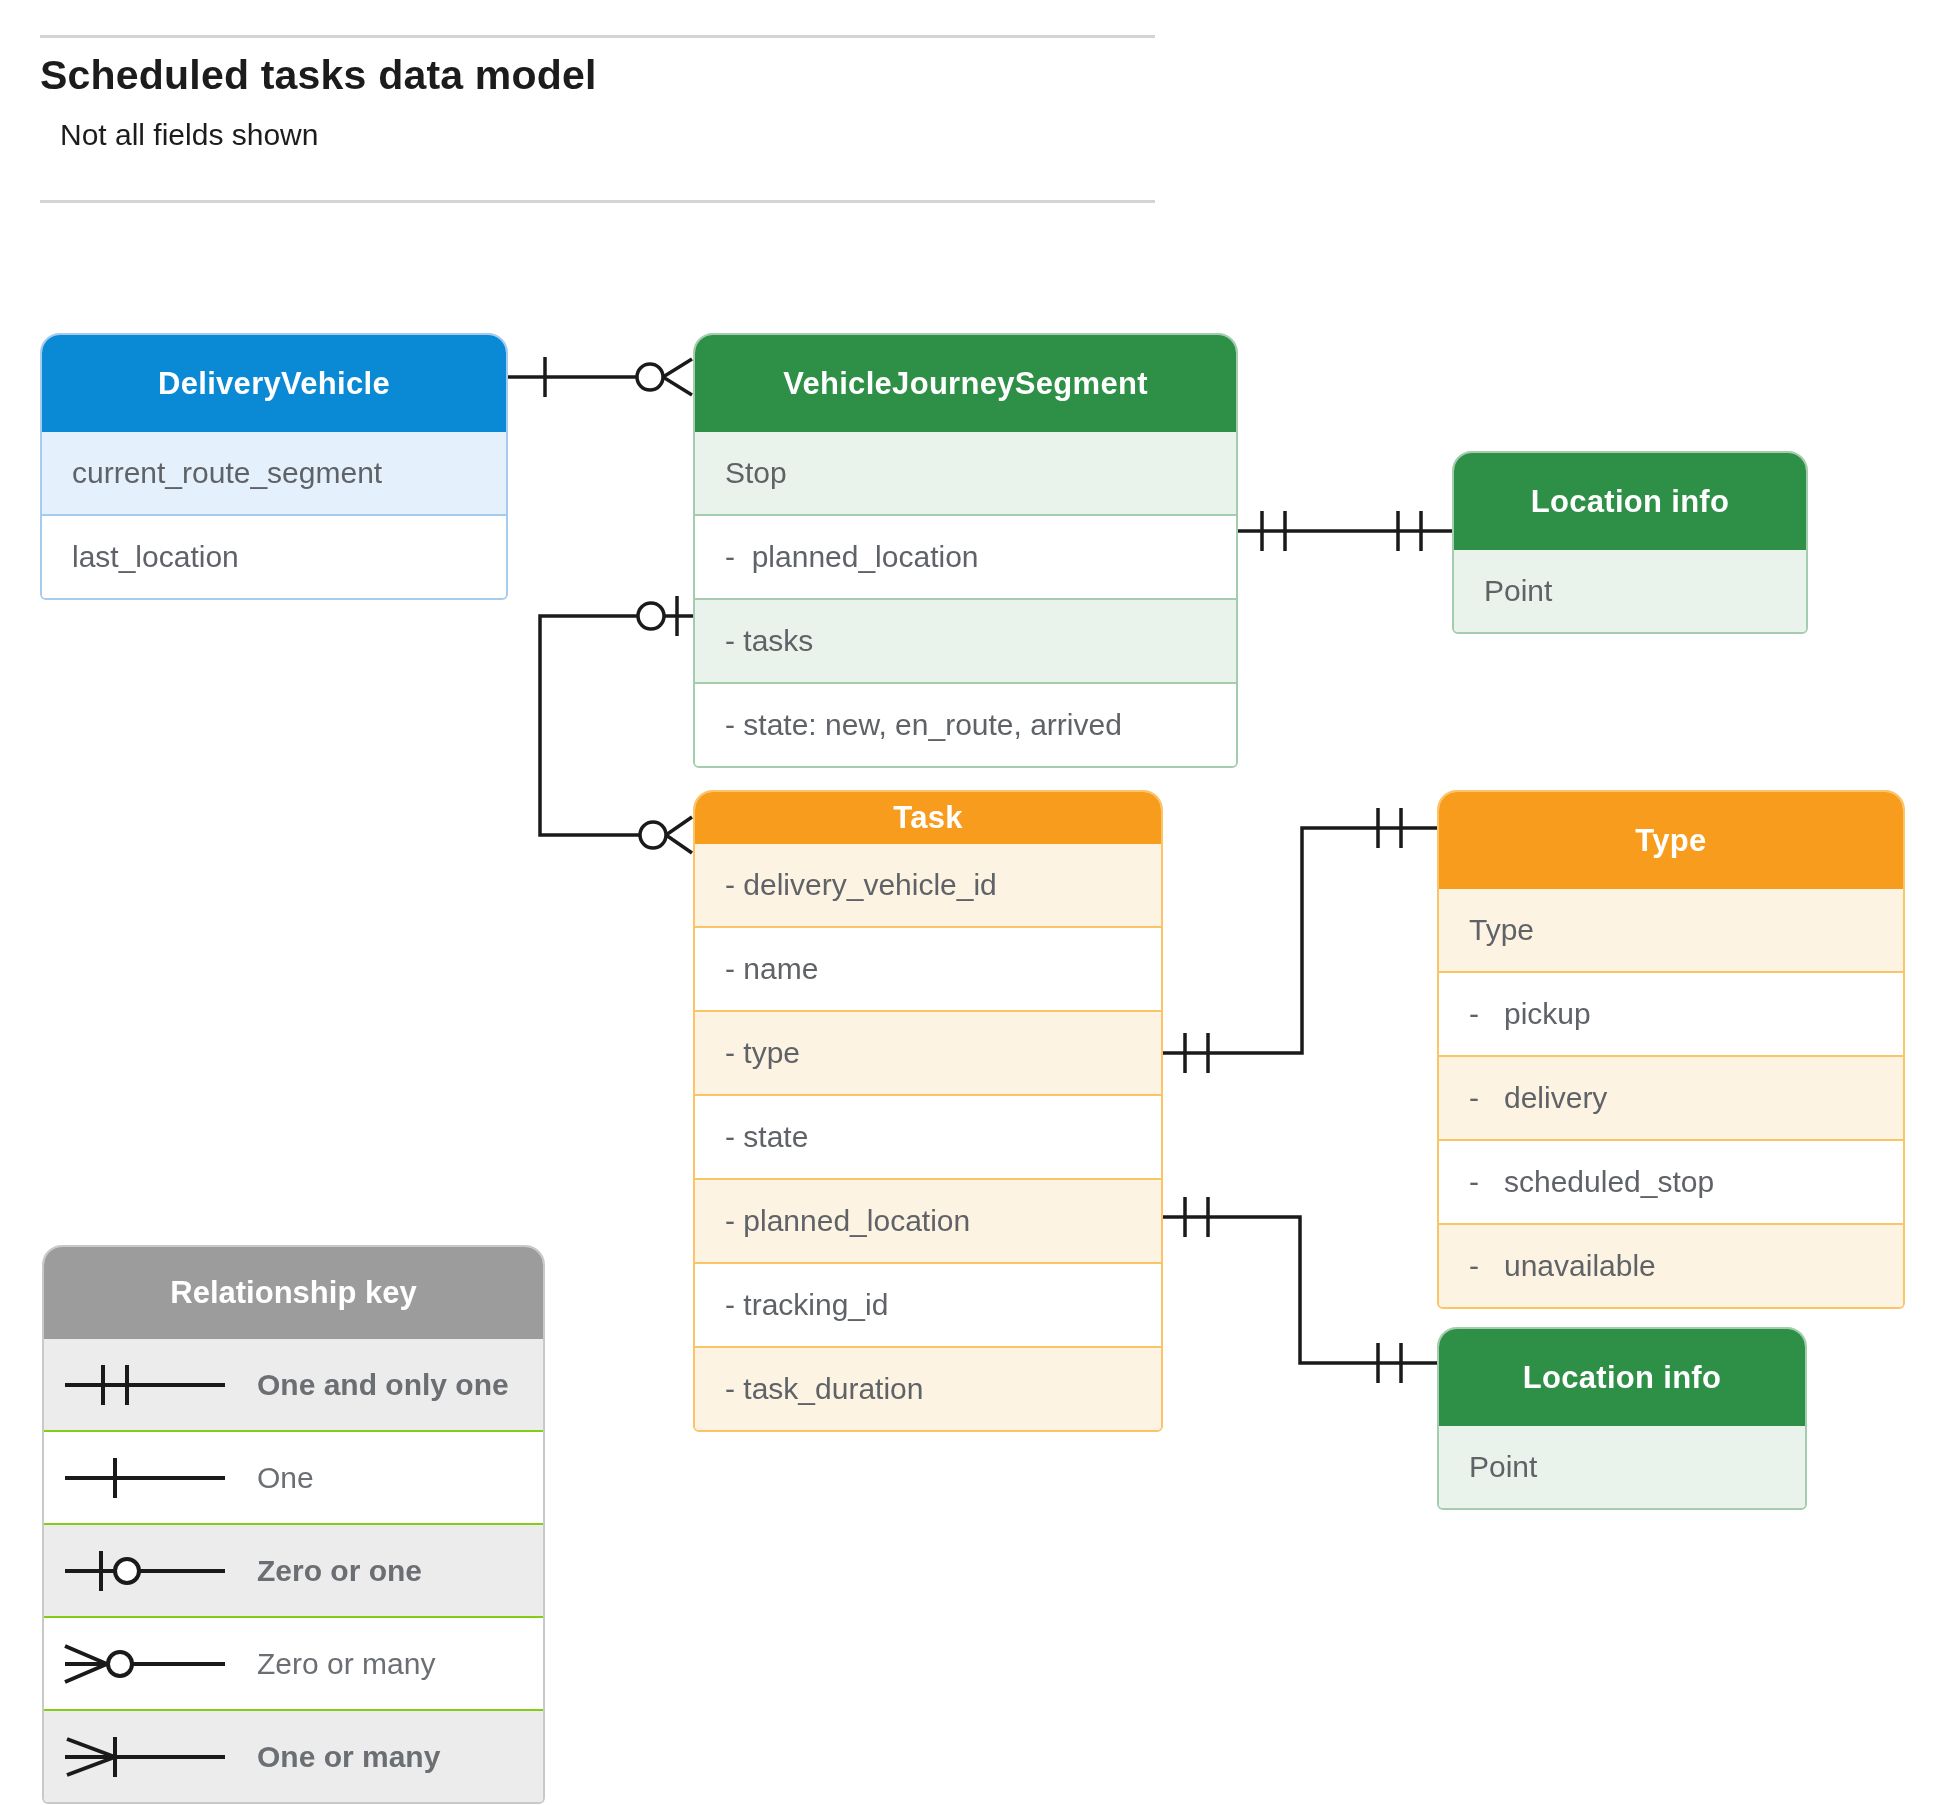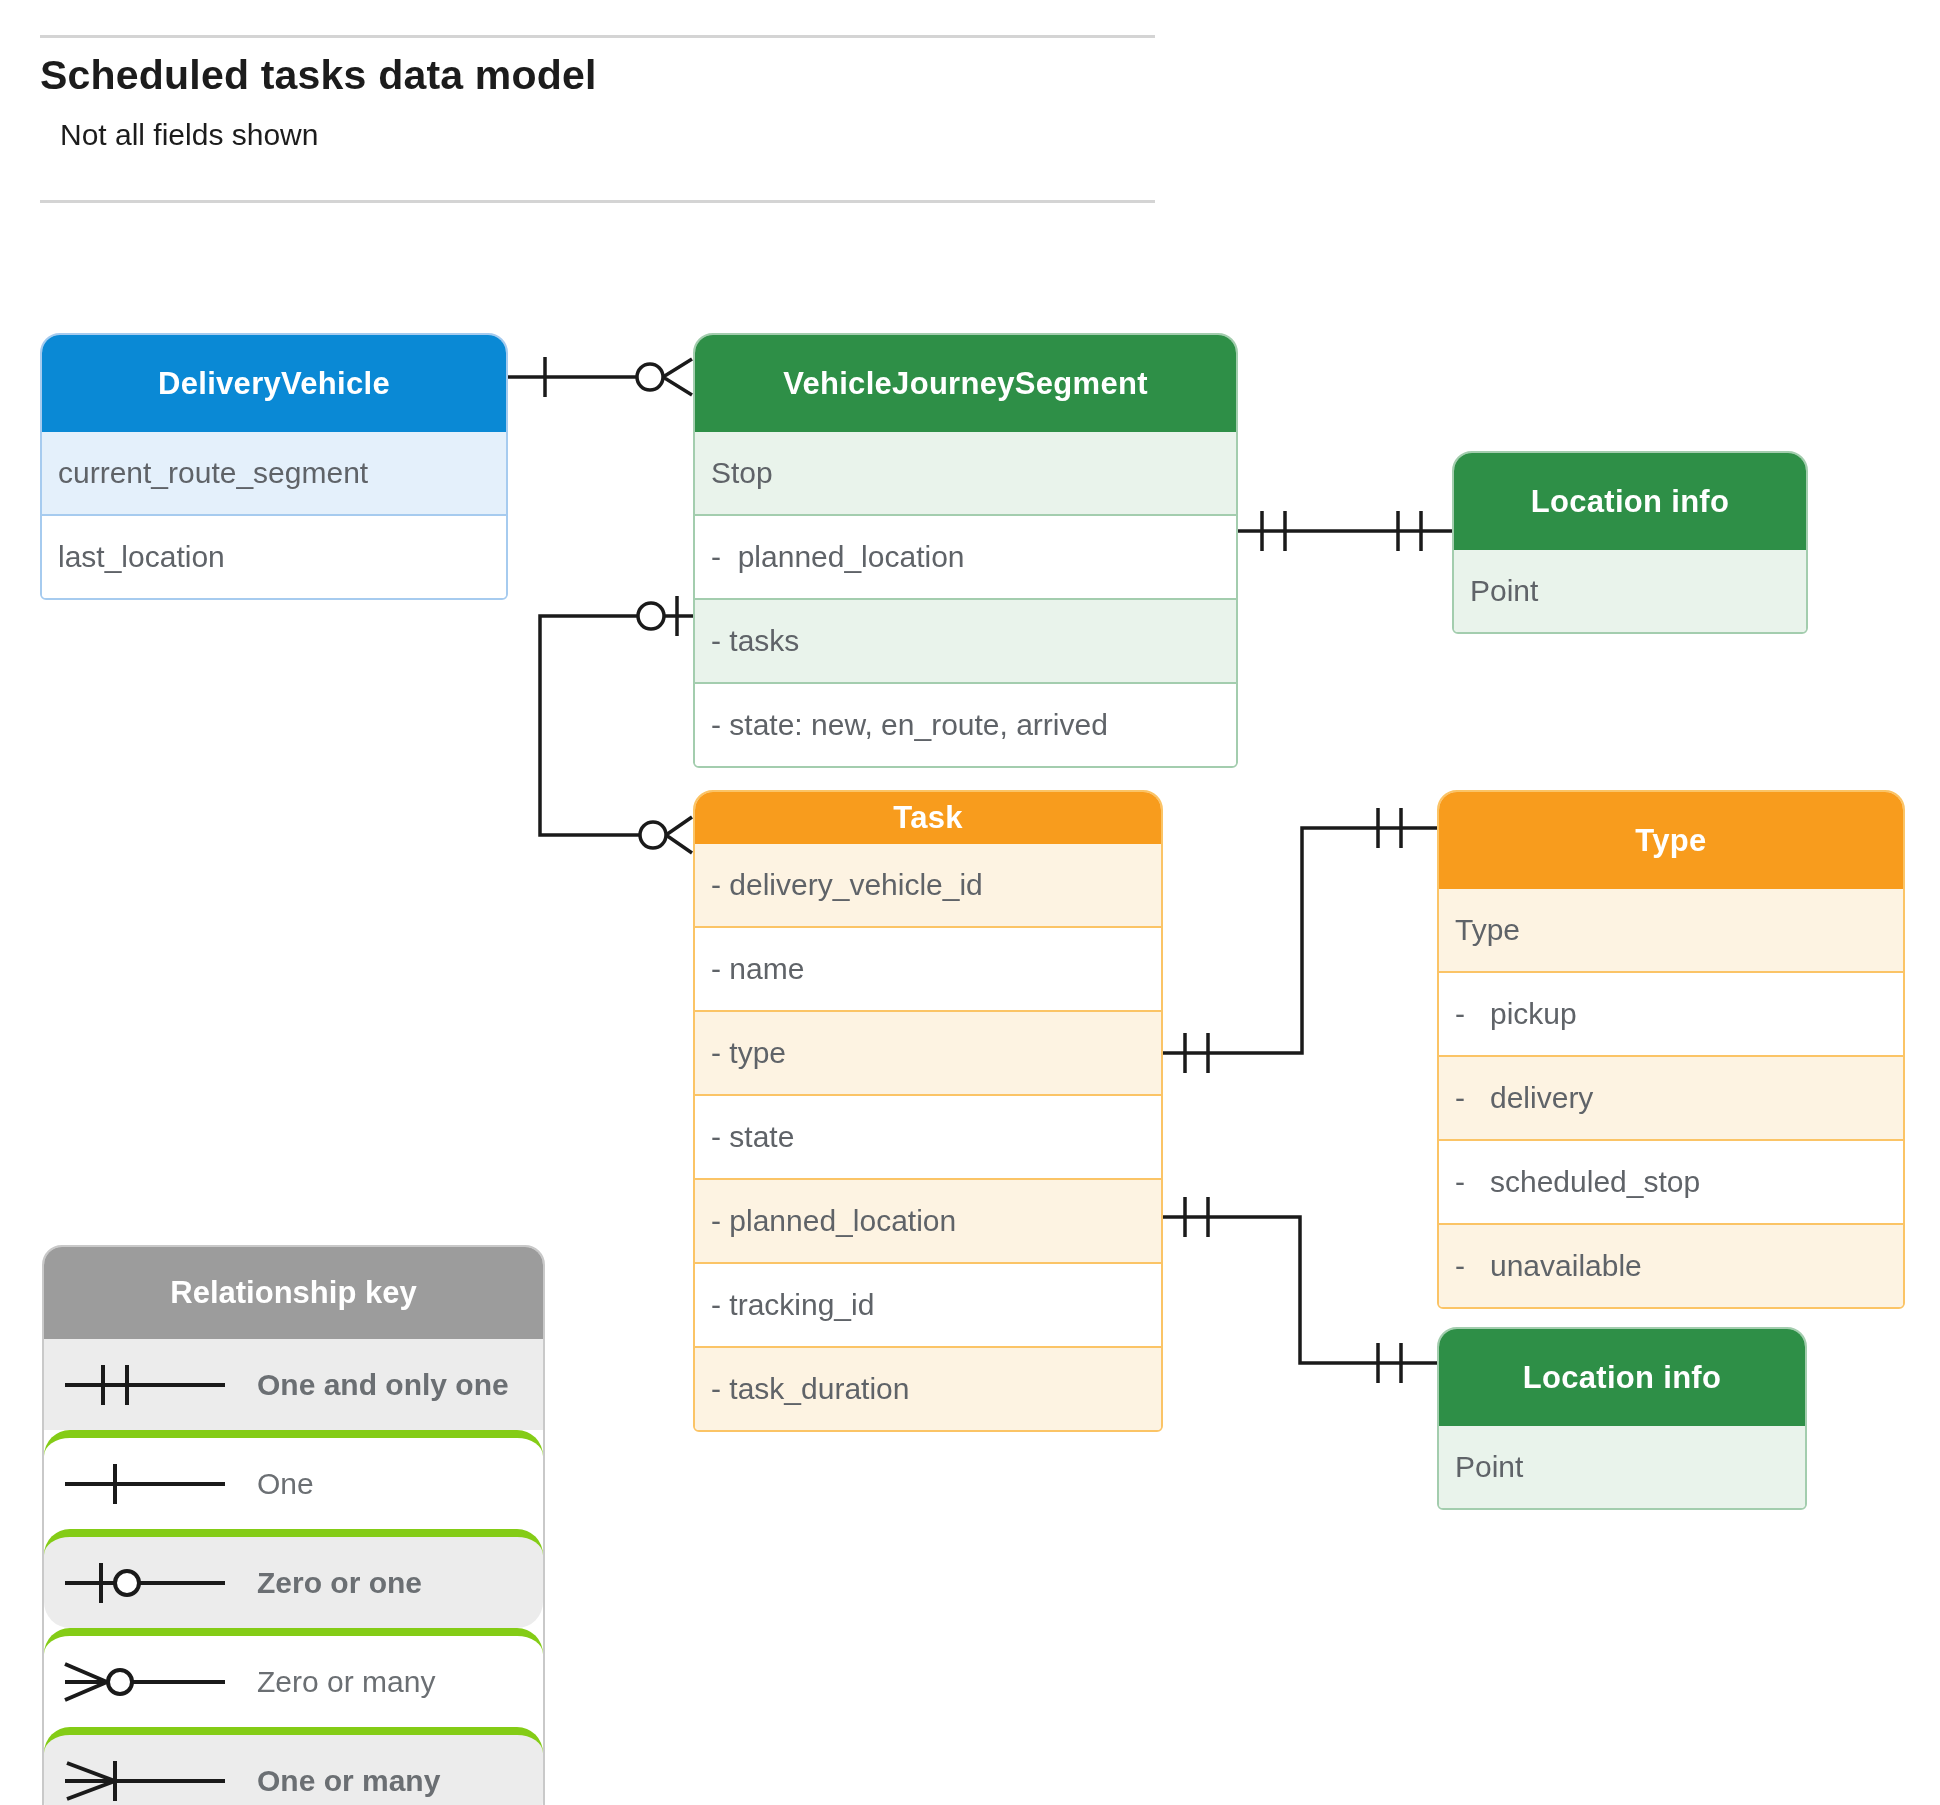--- a/index.html
+++ b/index.html
@@ -29,21 +29,21 @@
   .connectors .dot{stroke:var(--line); stroke-width:3.5; fill:#fff;}
   .entity{
     position:absolute; background:#fff; border-radius:20px 20px 6px 6px;
     overflow:hidden; box-sizing:border-box;
   }
   .entity .entity-header{
     height:97px; display:flex; align-items:center; justify-content:center;
     color:#fff; font-size:31px; font-weight:700; letter-spacing:0.3px;
   }
   .entity .entity-row{
-    height:82px; display:flex; align-items:center; padding-left:16px;
+    height:82px; display:flex; align-items:center; padding-left:30px;
     font-size:30px; color:var(--row-text); background:#fff; white-space:pre;
   }
   .entity .entity-row.tint{background:var(--tint);}
   .entity .entity-row + .entity-row{border-top:2px solid var(--bd);}
   .e-blue  {--bd:var(--blue-border);  --tint:var(--blue-tint);  border:2px solid var(--blue-border);}
   .e-blue  .entity-header{background:var(--blue-header);}
   .e-green {--bd:var(--green-border); --tint:var(--green-tint); border:2px solid var(--green-border);}
   .e-green .entity-header{background:var(--green-header);}
   .e-orange{--bd:var(--orange-border);--tint:var(--orange-tint);border:2px solid var(--orange-border);}
   .e-orange .entity-header{background:var(--orange-header);}
@@ -55,21 +55,21 @@
     overflow:hidden; box-sizing:border-box;
   }
   .legend-header{
     height:92px; display:flex; align-items:center; justify-content:center;
     background:var(--gray-header); color:#fff; font-size:31px; font-weight:700;
   }
   .legend-row{
     height:91px; display:flex; align-items:center; background:#fff;
   }
   .legend-row.tint{background:var(--gray-tint);font-weight:bold;}
-  .legend-row + .legend-row{border-top:8px solid #84cc16;border-radius:26px;}
+  .legend-row + .legend-row{border-top:2px solid #84cc16;}
   .legend-symbol{margin-left:15px; flex:0 0 auto;}
   .legend-symbol .wire{stroke:var(--line); stroke-width:4; fill:none;}
   .legend-symbol .dot{stroke:var(--line); stroke-width:4; fill:#fff;}
   .legend-label{margin-left:28px; font-size:30px; color:#6B6F73;}
 </style>
 </head>
 <body>
 
 <div class="canvas">
 

